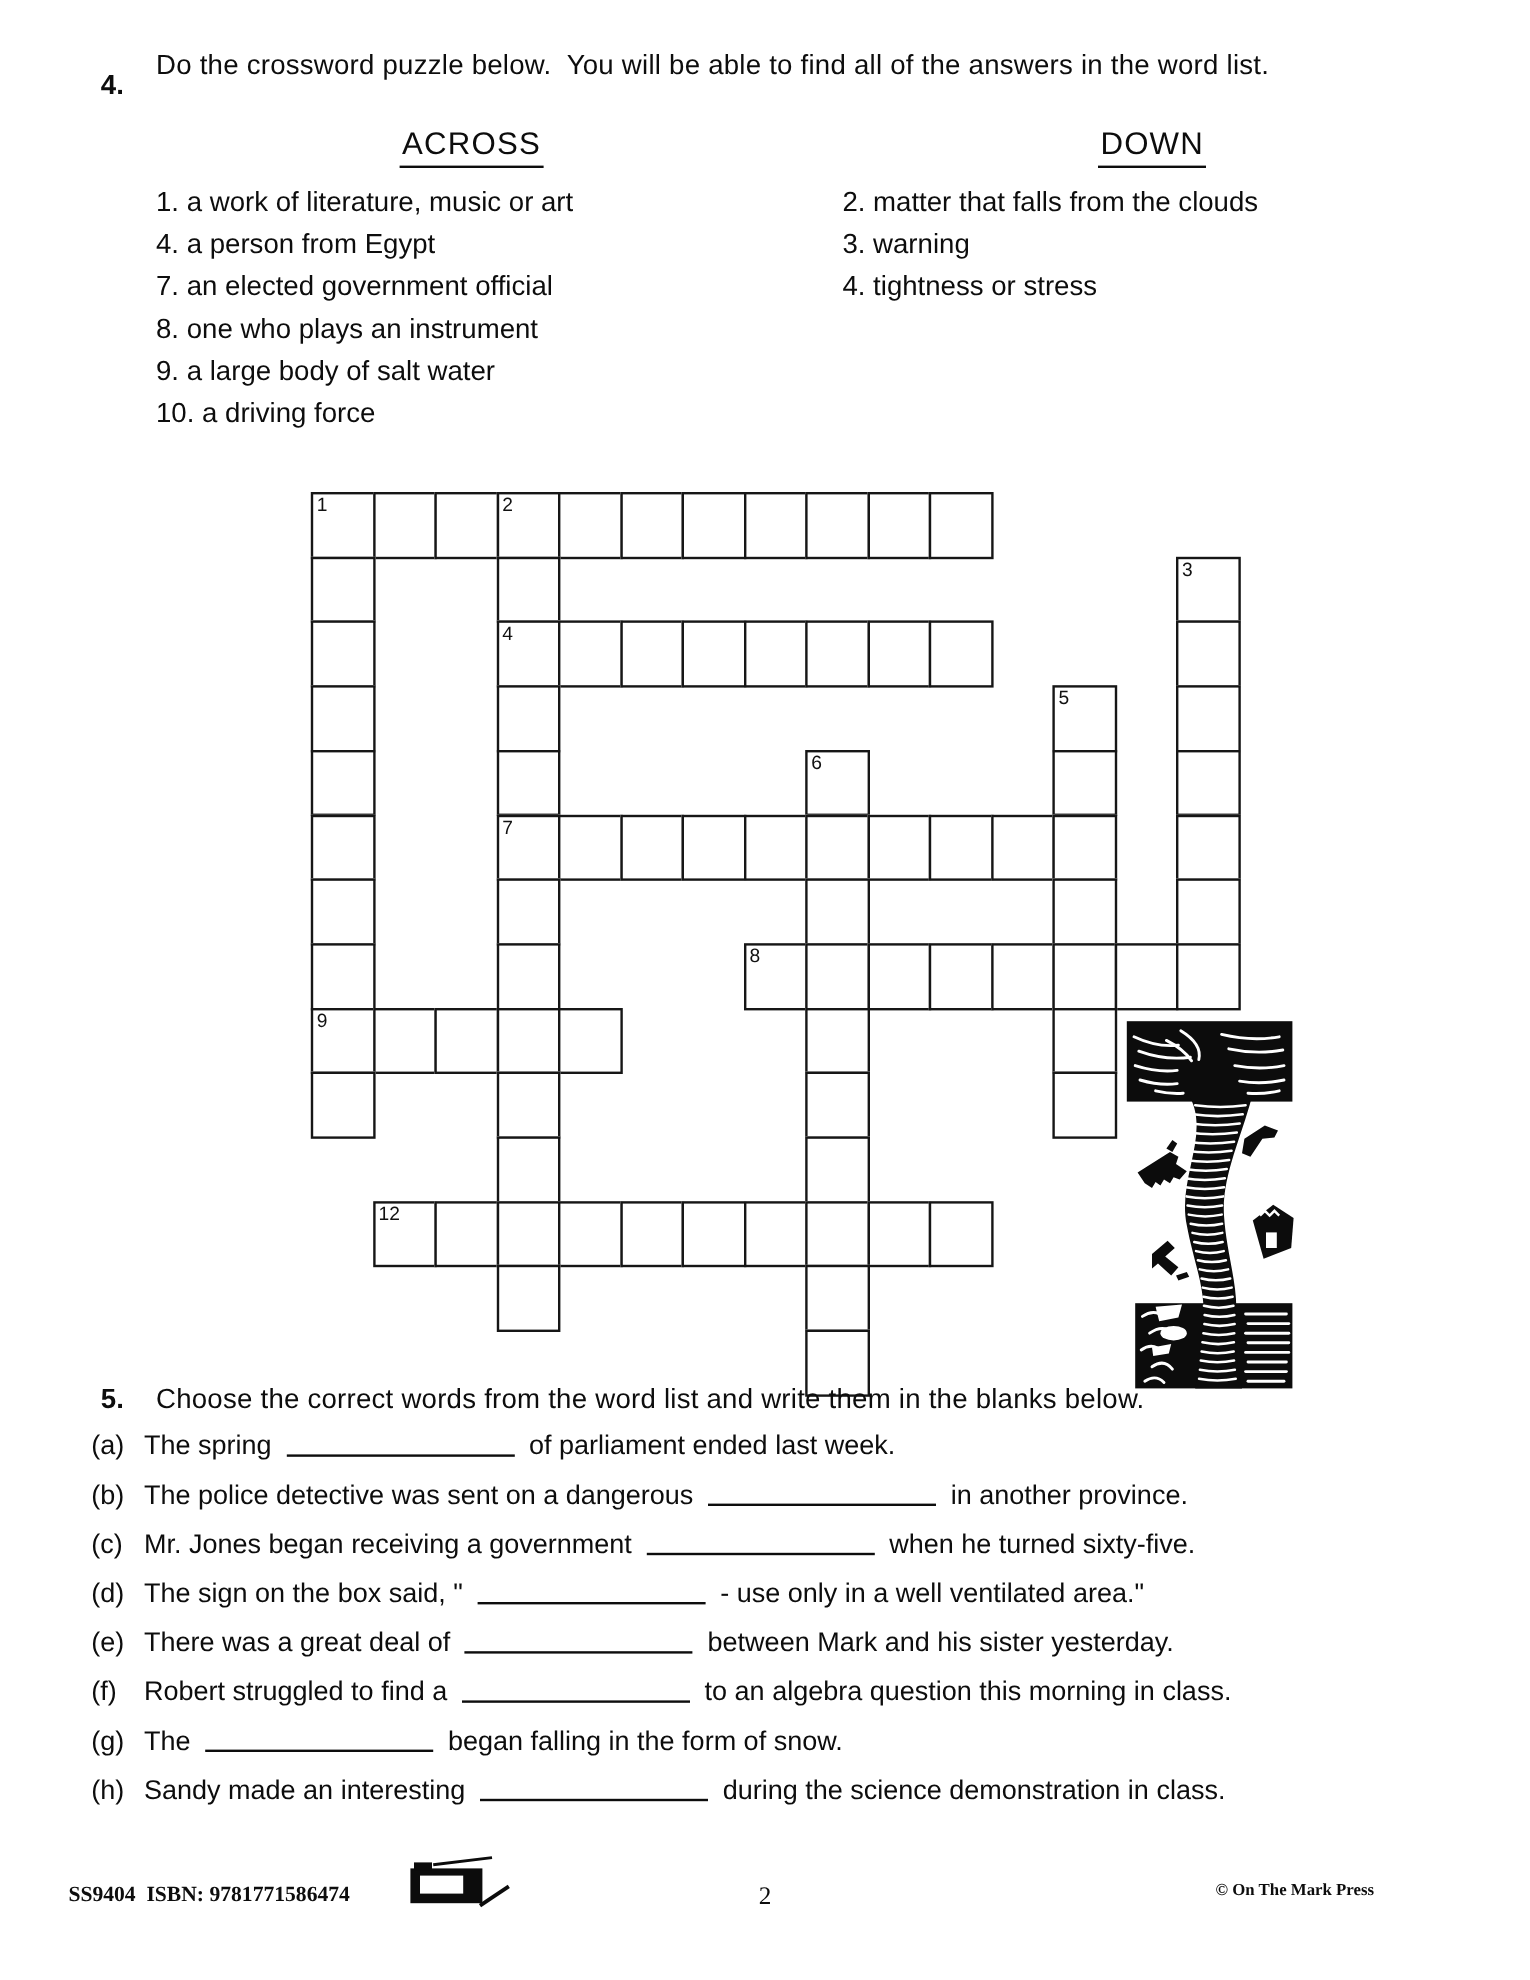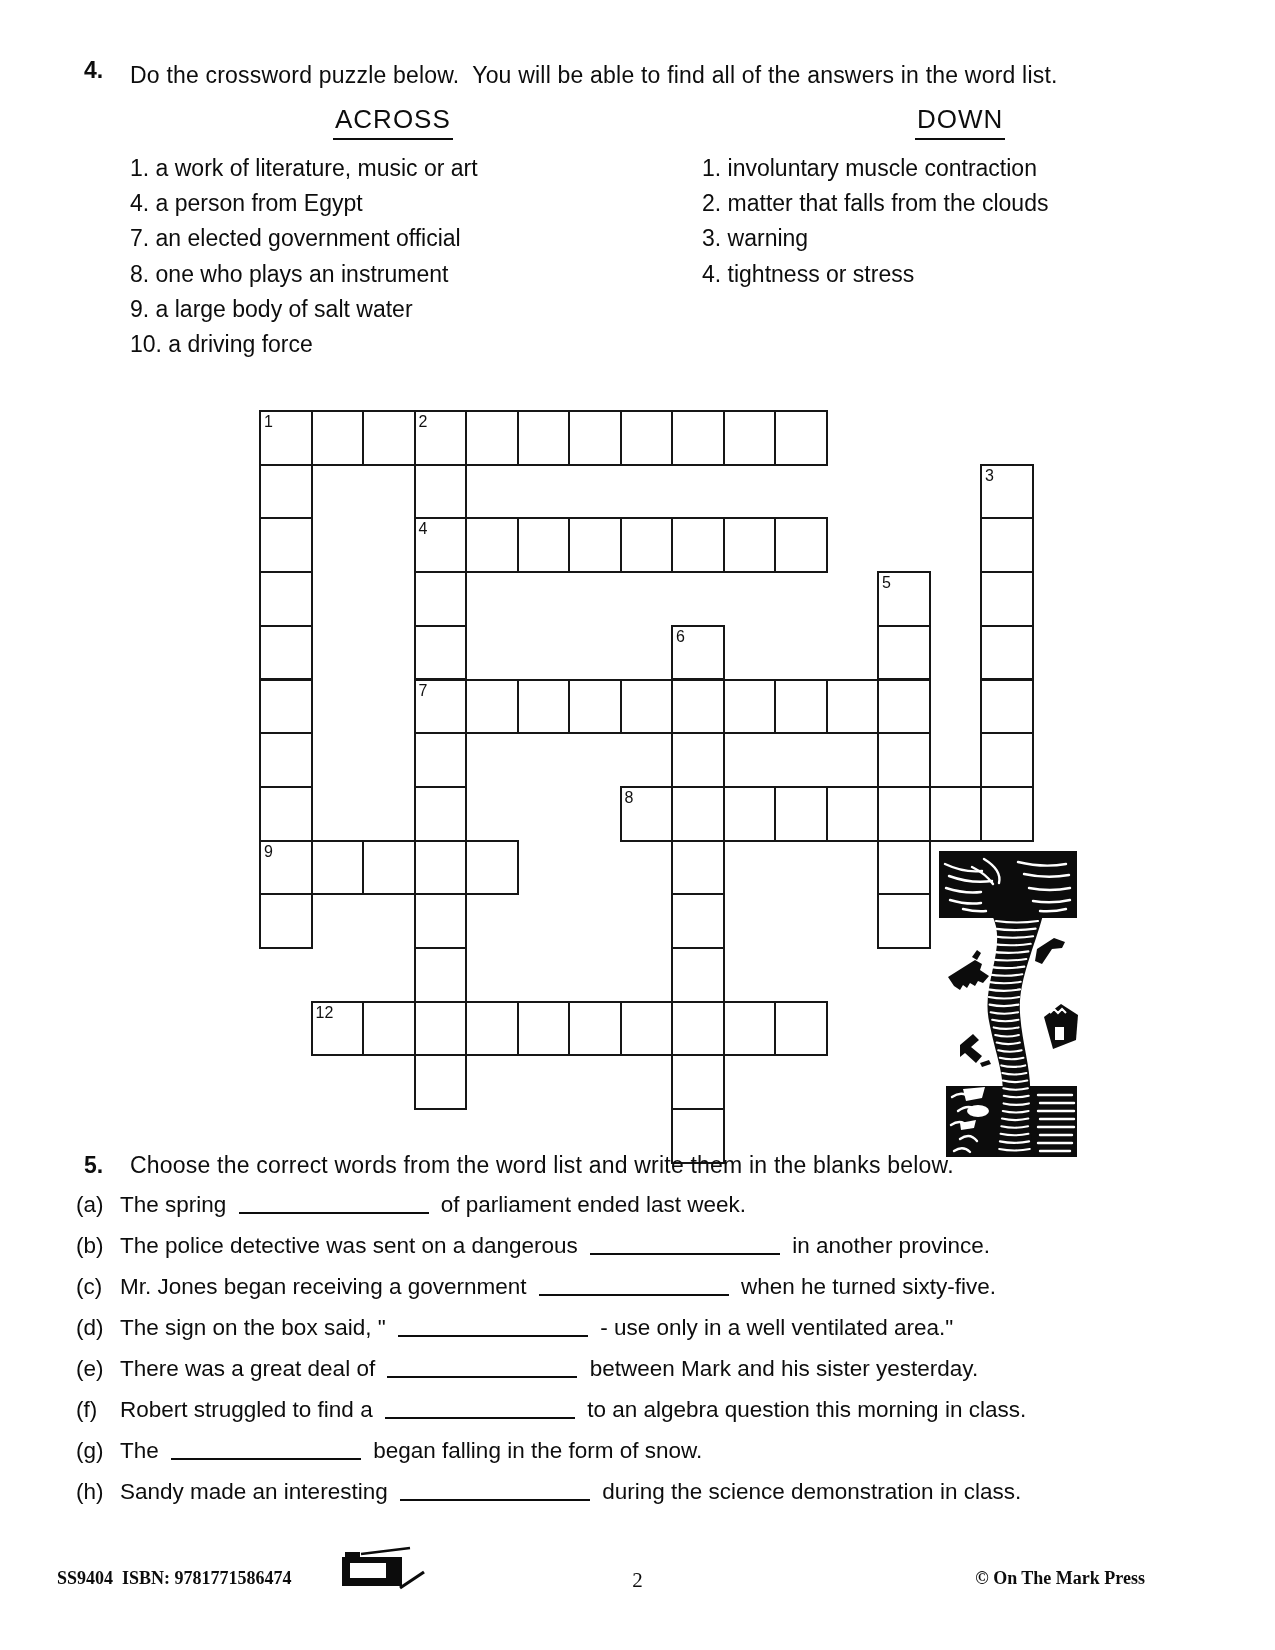--- a/index.html
+++ b/index.html
@@ -28,35 +28,35 @@
   
   .fill-item-label{position:absolute;left:76px;font-size:22.5px;}
   .fill-item-text{position:absolute;left:120px;font-size:22.5px;white-space:pre;}
   .blank{
     display:inline-block;width:190px;height:14px;
     border-bottom:2.5px solid #0d0d0d;margin:0 6px -2px 6px;
   }
   .footer{position:absolute;top:1568px;font-family:"Liberation Serif","DejaVu Serif",serif;font-weight:bold;}
   .footer-left{left:57px;font-size:18px;white-space:pre;text-align:center;}
   .footer-page{left:0;width:1275px;text-align:center;font-size:21px;font-weight:normal;}
-  .footer-right{right:130px;font-size:18px;}
+  .footer-right{right:130px;font-size:14px;}
 </style>
 </head>
 <body>
 
 <div class="page">
 
   <span class="q-number" style="left:84px;top:57px;">4.</span>
-  <span class="title-text" style="left:130px;top:62px;">Do the crossword puzzle below.  You will be able to find all of the answers in the word list.</span>
+  <span class="title-text" style="left:130px;top:41px;">Do the crossword puzzle below.  You will be able to find all of the answers in the word list.</span>
 
   <span class="clue-header" style="left:333px;">ACROSS</span>
   <span class="clue-header" style="left:915px;">DOWN</span>
 
   <div class="clue-list" style="left:130px;" id="across-clues"><div class="clue-line">1. a work of literature, music or art</div><div class="clue-line">4. a person from Egypt</div><div class="clue-line">7. an elected government official</div><div class="clue-line">8. one who plays an instrument</div><div class="clue-line">9. a large body of salt water</div><div class="clue-line">10. a driving force</div></div>
-  <div class="clue-list" style="left:702px;" id="down-clues"><div class="clue-line">1. involuntary muscle contraction</div><div class="clue-line">2. matter that falls from the clouds</div><div class="clue-line">3. warning</div><div class="clue-line">4. tightness or stress</div></div>
+  <div class="clue-list" style="left:702px;" id="down-clues"><div class="clue-line">2. matter that falls from the clouds</div><div class="clue-line">3. warning</div><div class="clue-line">4. tightness or stress</div></div>
 
   <div id="crossword">
       <div class="cw-cell" style="left: 259px; top: 410px; width: 53.5px; height: 55.7px;"></div>
       <div class="cw-cell" style="left: 310.5px; top: 410px; width: 53.5px; height: 55.7px;"></div>
       <div class="cw-cell" style="left: 362px; top: 410px; width: 53.5px; height: 55.7px;"></div>
       <div class="cw-cell" style="left: 413.5px; top: 410px; width: 53.5px; height: 55.7px;"></div>
       <div class="cw-cell" style="left: 465px; top: 410px; width: 53.5px; height: 55.7px;"></div>
       <div class="cw-cell" style="left: 516.5px; top: 410px; width: 53.5px; height: 55.7px;"></div>
       <div class="cw-cell" style="left: 568px; top: 410px; width: 53.5px; height: 55.7px;"></div>
       <div class="cw-cell" style="left: 619.5px; top: 410px; width: 53.5px; height: 55.7px;"></div>

